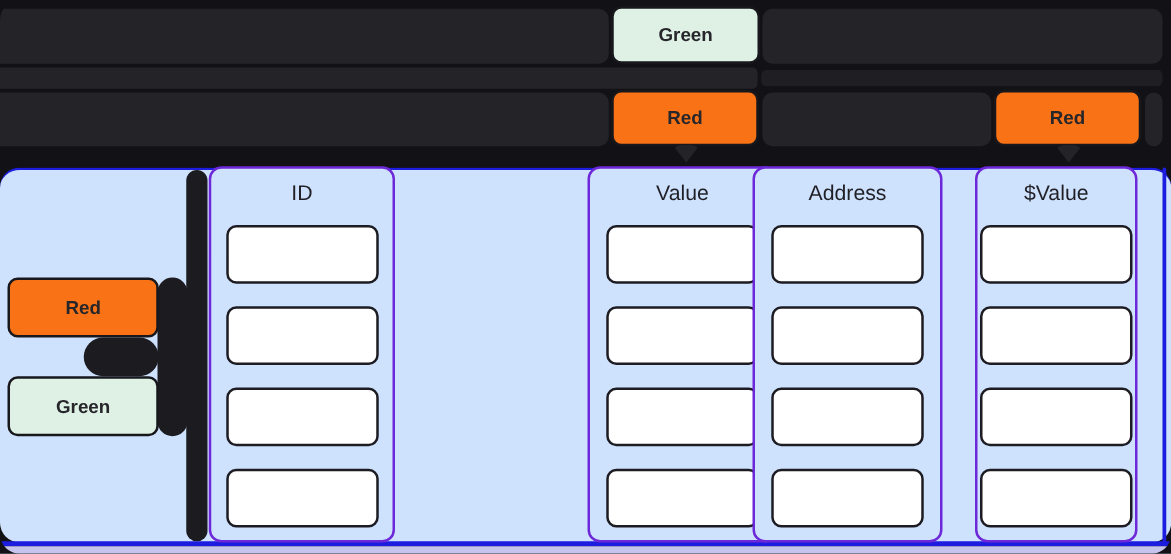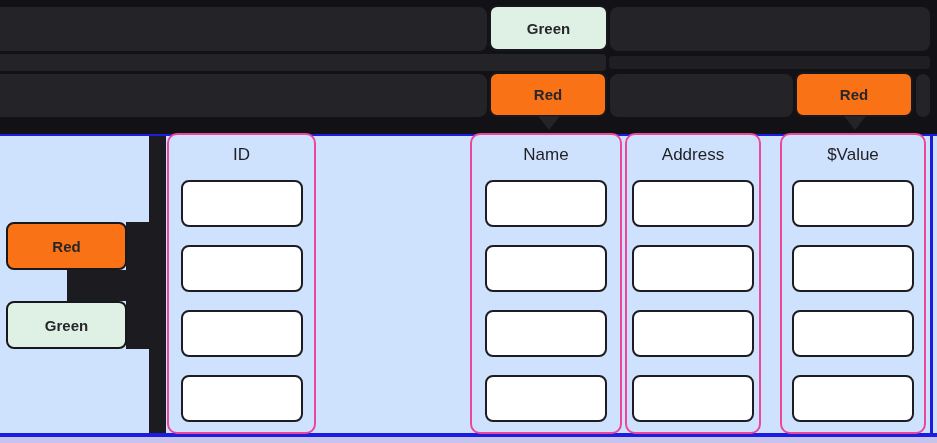--- a/index.html
+++ b/index.html
@@ -1,15 +1,15 @@
 <!DOCTYPE html>
 <html><head>
 <meta charset="utf-8">
 <style>
-  * { margin: 0; padding: 0; box-sizing: border-box; }
+  * { margin: 0; padding: 0; box-sizing: border-box; border-radius: 16px; }
   html, body { width: 937px; height: 443px; }
   body {
     font-family: "Liberation Sans", sans-serif;
     background: #121216;
     overflow: hidden;
   }
   #canvas {
     position: relative;
     width: 937px;
     height: 443px;
@@ -88,21 +88,21 @@
   
   .side-tag-red   { left: 6px;  top: 222px; width: 121px; height: 48px; }
   .side-tag-green { left: 6px;  top: 301px; width: 121px; height: 48px; }
 
   
   .column {
     position: absolute;
     top: 133px;
     height: 301px;
     background: #cfe2fd;
-    border: 2px solid #ec4899;
+    border: 2px solid #6d28d9;
     border-radius: 10px;
   }
   .column .header {
     position: absolute;
     top: 10px; left: 0;
     width: 100%;
     text-align: center;
     font-size: 17px;
     color: #1f1f25;
   }
@@ -167,36 +167,36 @@
   <div class="column" style="left:167px; width:149px;">
     <div class="header">ID</div>
     <div class="slot s1"></div>
     <div class="slot s2"></div>
     <div class="slot s3"></div>
     <div class="slot s4"></div>
   </div>
 
 
   <div class="column" style="left:470px; width:152px;">
-    <div class="header">Name</div>
-    <div class="slot s1"></div>
-    <div class="slot s2"></div>
-    <div class="slot s3"></div>
-    <div class="slot s4"></div>
-  </div>
-
-  <div class="column" style="left:625px; width:136px;">
+    <div class="header">Value</div>
+    <div class="slot s1"></div>
+    <div class="slot s2"></div>
+    <div class="slot s3"></div>
+    <div class="slot s4"></div>
+  </div>
+
+  <div class="column" style="left:602px; width:152px;">
     <div class="header">Address</div>
     <div class="slot s1"></div>
     <div class="slot s2"></div>
     <div class="slot s3"></div>
     <div class="slot s4"></div>
   </div>
 
-  <div class="column" style="left:780px; width:146px;">
+  <div class="column" style="left:780px; width:130px;">
     <div class="header">$Value</div>
     <div class="slot s1"></div>
     <div class="slot s2"></div>
     <div class="slot s3"></div>
     <div class="slot s4"></div>
   </div>
 
 </div>
 
 </body></html>

